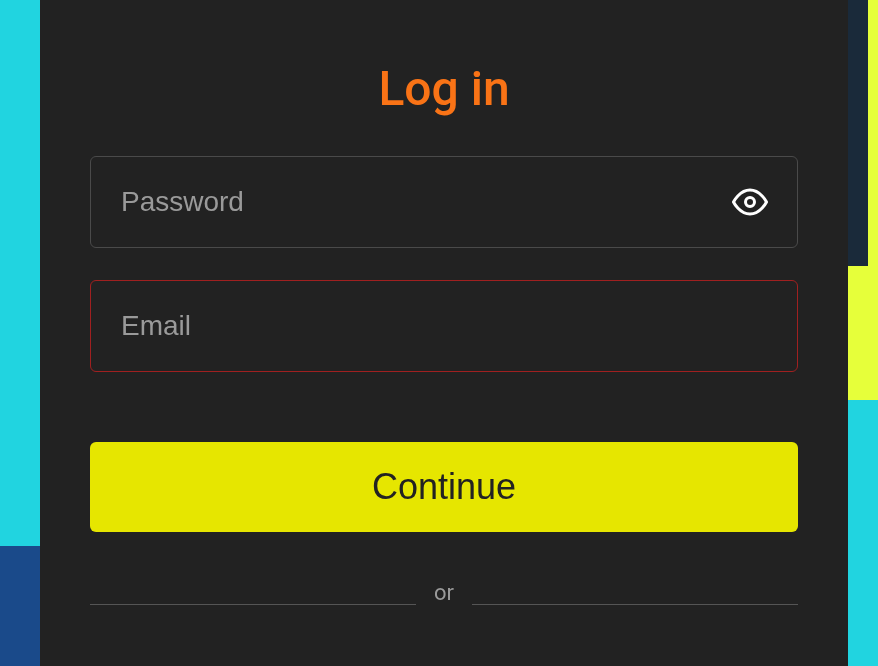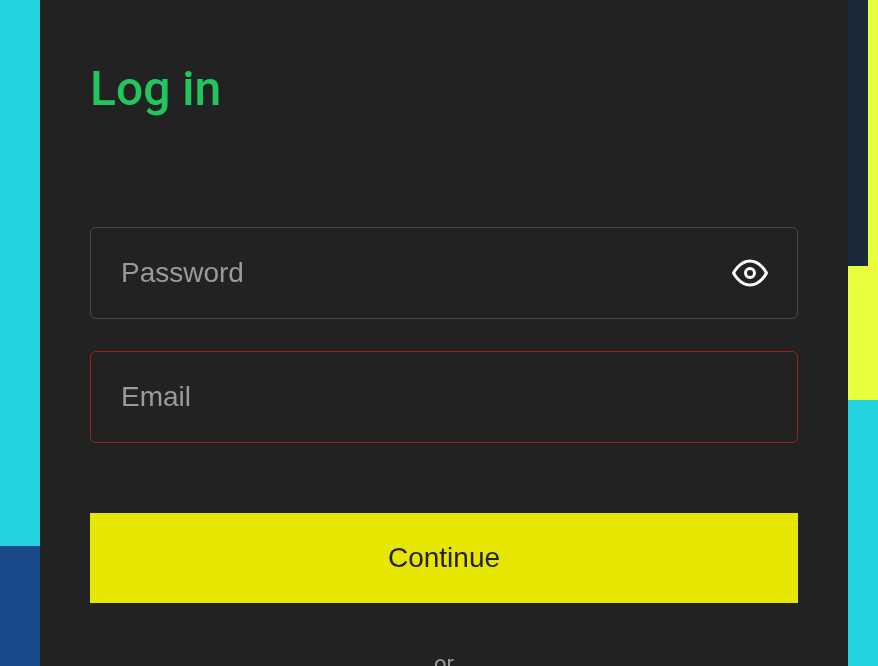--- a/index.html
+++ b/index.html
@@ -50,25 +50,25 @@
     }
     .panel-top-bar {
       position: absolute;
       top: 0;
       left: 40px;
       width: 808px;
       height: 8px;
       background: #2f2f2f;
     }
     .login-title {
-      color: #22c55e;
+      color: #f97316;
       font-size: 48px;
       font-weight: 500;
-      text-align: left;
-      margin-bottom: 110px;
+      text-align: center;
+      margin-bottom: 39px;
     }
     .input-wrapper {
       position: relative;
       width: 100%;
       margin-bottom: 32px;
     }
     .text-input {
       width: 100%;
       height: 92px;
       background: transparent;
@@ -96,22 +96,22 @@
       cursor: pointer;
       display: flex;
       align-items: center;
       justify-content: center;
     }
     .continue-button {
       width: 100%;
       height: 90px;
       background: #e6e600;
       border: none;
-      border-radius: 0;
-      font-size: 28px;
+      border-radius: 6px;
+      font-size: 36px;
       color: #222222;
       font-weight: 400;
       cursor: pointer;
       margin-top: 38px;
     }
     .divider {
       display: flex;
       align-items: flex-end;
       margin-top: 48px;
       gap: 18px;

